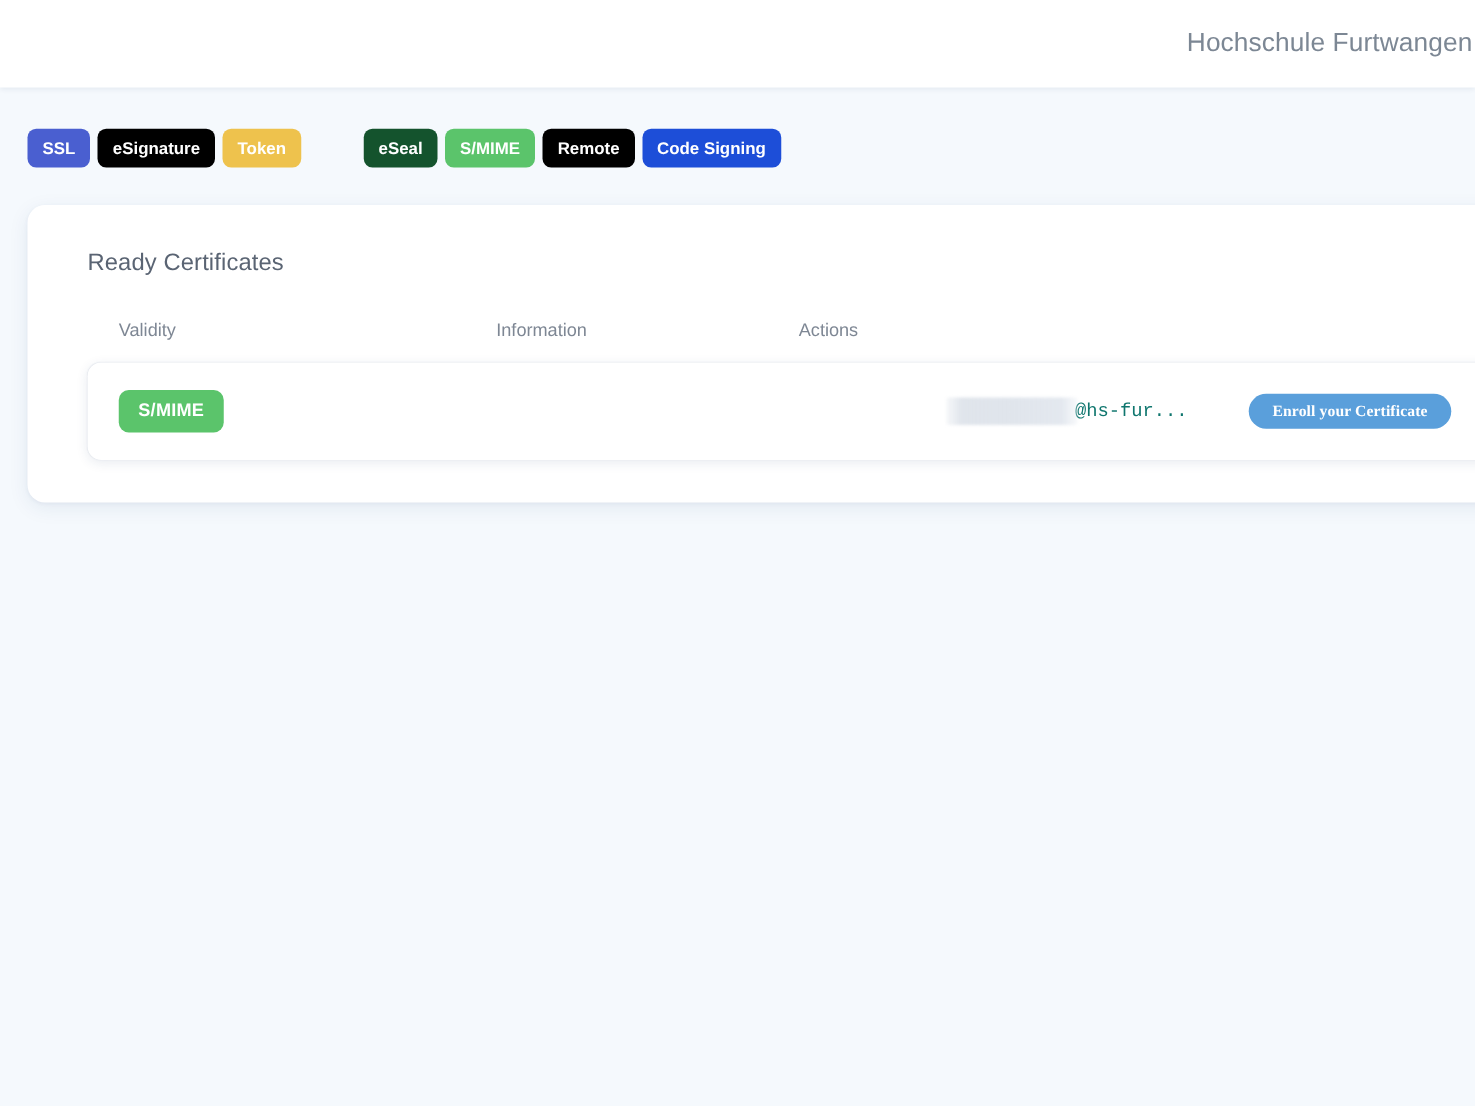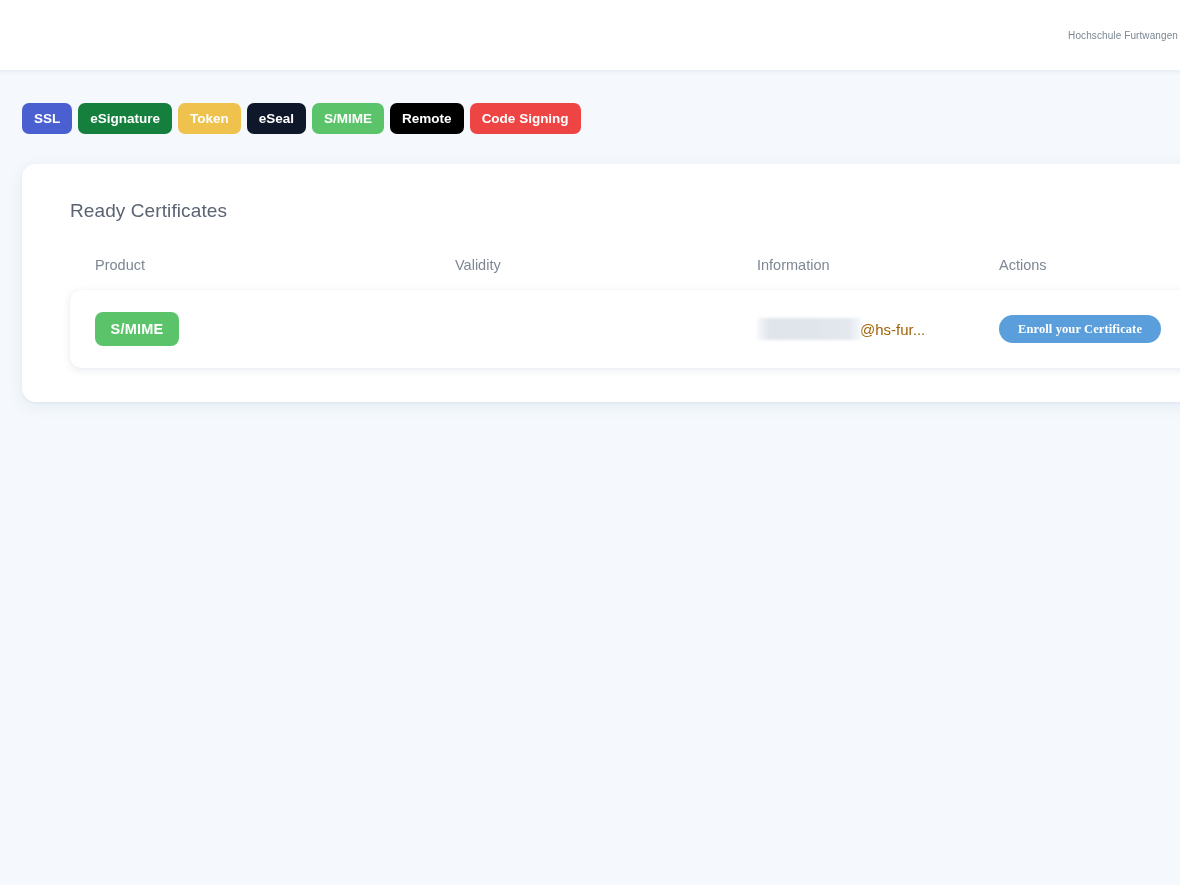--- a/index.html
+++ b/index.html
@@ -29,21 +29,21 @@
     z-index: 5;
   }
   .topbar-inner {
     height: 100%;
     display: flex;
     align-items: center;
     justify-content: flex-end;
     padding-right: 2px;
   }
   .org-name {
-    font-size: 10px;
+    font-size: 21px;
     color: #7c8794;
     letter-spacing: 0.1px;
     white-space: nowrap;
     padding-right: 0px;
   }
 
   
   .page {
     position: absolute;
     left: 0;
@@ -154,22 +154,23 @@
     font-size: 14.5px;
     font-weight: 700;
     letter-spacing: 0.2px;
     line-height: 1;
   }
 
   .info-cell {
     display: flex;
     align-items: center;
     font-size: 15px;
-    color: #a16207;
-    white-space: nowrap;
+    color: #0f766e;
+    white-space: nowrap;
+    font-family: Liberation Mono, monospace;
   }
   .redacted {
     display: inline-block;
     width: 105px;
     height: 22px;
     border-radius: 2px;
     background: linear-gradient(90deg,
         rgba(228,232,238,0.30) 0%,
         rgba(222,227,234,0.95) 12%,
         rgba(224,229,236,1) 50%,
@@ -206,36 +207,35 @@
   <div class="topbar-inner">
     <span class="org-name">Hochschule Furtwangen</span>
   </div>
 </div>
 
 <div class="page">
 
 
   <div class="badge-row">
     <span class="badge" style="background: rgb(74, 95, 208); color: rgb(255, 255, 255);">SSL</span>
-    <span class="badge" style="background: #15803d; color: rgb(255, 255, 255);">eSignature</span>
+    <span class="badge" style="background: #000000; color: rgb(255, 255, 255);">eSignature</span>
     <span class="badge" style="background: rgb(238, 194, 77); color: rgb(255, 255, 255);">Token</span>
-    <span class="badge" style="background: #0f172a; color: rgb(255, 255, 255);">eSeal</span>
+    <span class="badge" style="background: #14532d; color: rgb(255, 255, 255); margin-left: 44px;">eSeal</span>
     <span class="badge" style="background: rgb(91, 196, 107); color: rgb(255, 255, 255);">S/MIME</span>
     <span class="badge" style="background: #000000; color: rgb(255, 255, 255);">Remote</span>
-    <span class="badge" style="background: #ef4444; color: rgb(255, 255, 255);">Code Signing</span>
+    <span class="badge" style="background: #1d4ed8; color: rgb(255, 255, 255);">Code Signing</span>
   </div>
 
   <div class="card">
 
     <h2 class="card-title">Ready Certificates</h2>
 
     <div class="table">
 
       <div class="table-head">
-        <div class="th col-product">Product</div>
         <div class="th col-validity">Validity</div>
         <div class="th col-info">Information</div>
         <div class="th col-actions">Actions</div>
       </div>
 
       <div class="row-card">
 
         <div class="col-product">
           <span class="product-badge" style="background: rgb(91, 196, 107);">S/MIME</span>
         </div>

